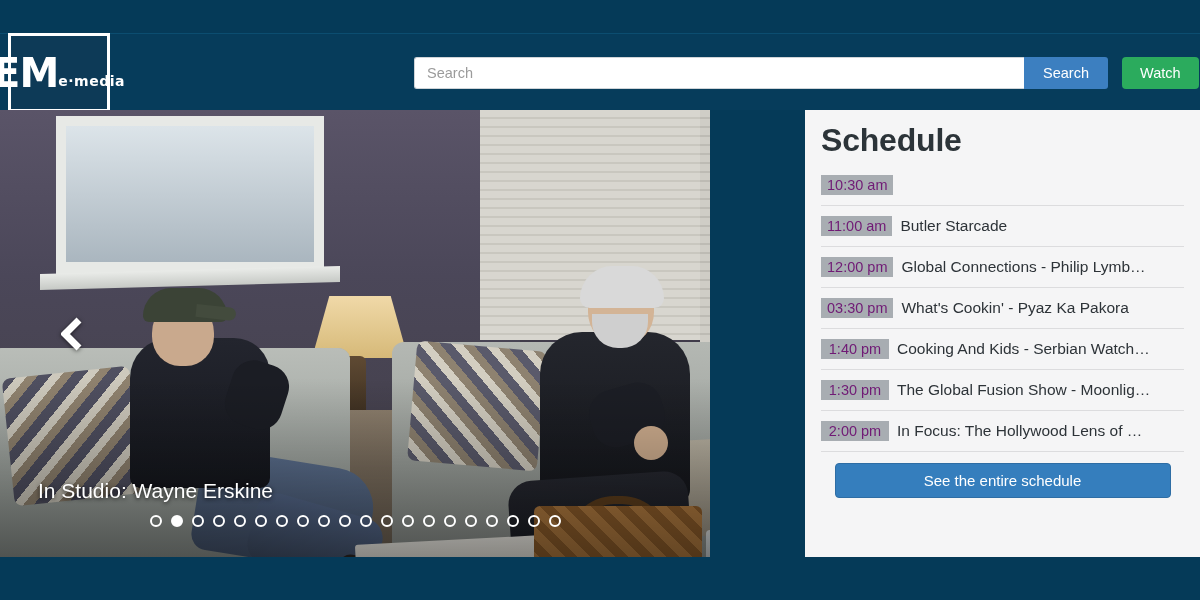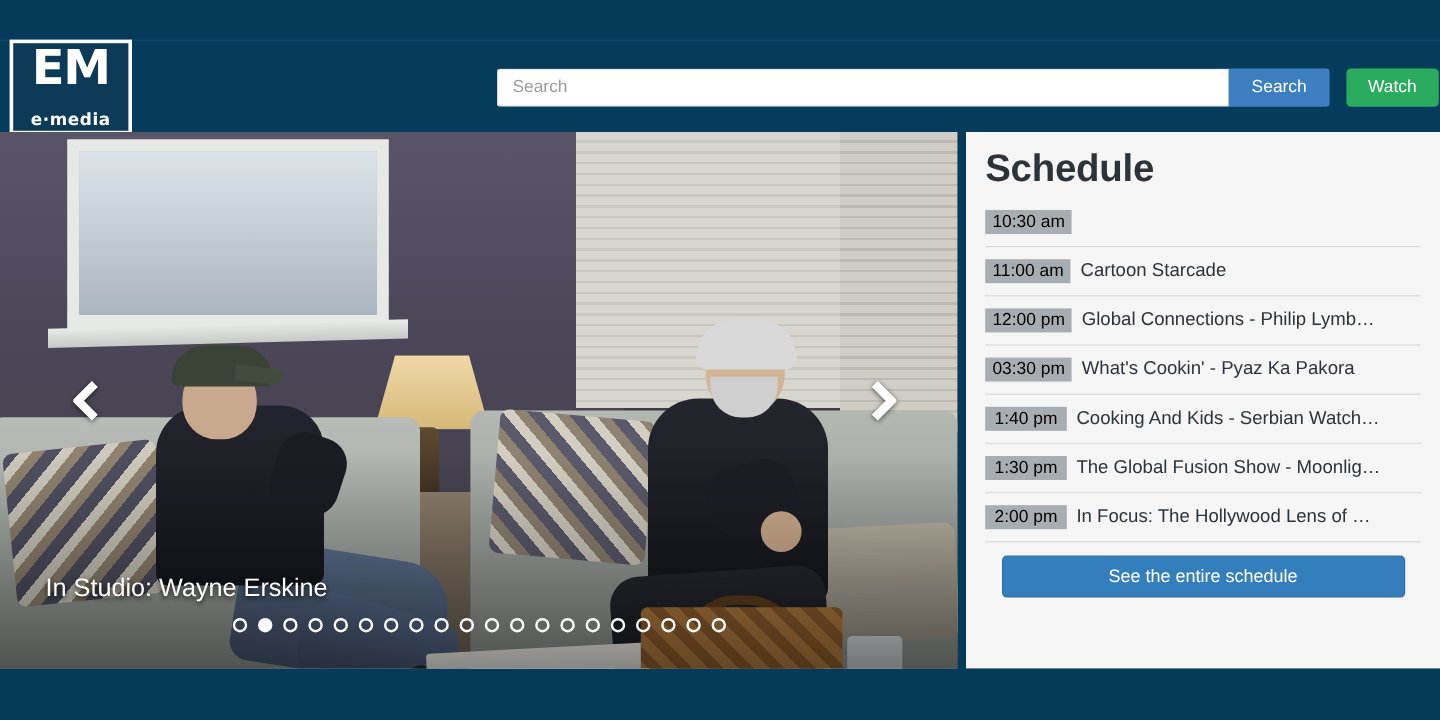--- a/index.html
+++ b/index.html
@@ -15,21 +15,21 @@
   .header {
     position: absolute; left: 0; top: 33px; width: 1200px; height: 77px;
     background: #063c5b;
     border-top: 1px solid #0b4d70;
   }
   .logo {
     position: absolute; left: 8px; top: -1px;
     width: 102px; height: 79px;
     background: #0d3a57;
     border: 3px solid #ffffff;
-    display: flex; flex-direction: column;
+    display: flex; flex-direction: row;
     align-items: center; justify-content: center; text-align: right;
   }
   .logo-em {
     font-size: 40px; font-weight: bold; line-height: 0.95;
     letter-spacing: -1px; color: #ffffff;
     font-family: "DejaVu Sans", sans-serif;
   }
   .logo-sub {
     font-size: 14px; font-weight: bold; color: #ffffff;
     letter-spacing: 0.5px; margin-top: 16px;
@@ -60,21 +60,21 @@
     height: 32px; padding: 0 18px;
     border: none; border-radius: 4px;
     background: #2bab5d; color: #fff;
     font-size: 14.5px; cursor: pointer;
     font-family: "Liberation Sans", sans-serif;
   }
 
   
   .stage {
     position: absolute; left: 0; top: 110px;
-    width: 798px; height: 447px;
+    width: 710px; height: 447px;
     overflow: hidden;
     background: #2a2a30;
   }
   .photo { position: absolute; inset: 0; }
 
   
   .wall {
     position: absolute; left: 0; top: 0; width: 798px; height: 300px;
     background: linear-gradient(180deg,#5a5468 0%, #4b4759 55%, #46424f 100%);
   }
@@ -288,21 +288,21 @@
     margin-bottom: 6px; letter-spacing: -0.2px;
   }
   .sched-list { list-style: none; }
   .sched-item {
     display: flex; align-items: center;
     height: 41px; gap: 8px;
     border-bottom: 1px solid #dcdcde;
     cursor: pointer;
   }
   .sched-time {
-    background: #a8adb2; color: #000000;
+    background: #a8adb2; color: #701a75;
     font-size: 14.5px; padding: 2px 6px;
     white-space: nowrap; flex: none;
     min-width: 68px; text-align: center;
     font-family: "Liberation Sans", sans-serif;
   }
   .sched-name {
     font-size: 15.5px; color: #2d3338;
     white-space: nowrap; overflow: hidden;
     text-overflow: clip; flex: 1;
     font-family: "Liberation Sans", sans-serif;
@@ -419,21 +419,21 @@
   </div>
 
   <div class="schedule">
     <div class="sched-title">Schedule</div>
     <ul class="sched-list" id="schedule-list">
         <li class="sched-item">
           <span class="sched-time">10:30 am</span>
         </li>
         <li class="sched-item">
           <span class="sched-time">11:00 am</span>
-          <span class="sched-name">Cartoon Starcade</span>
+          <span class="sched-name">Butler Starcade</span>
         </li>
         <li class="sched-item">
           <span class="sched-time">12:00 pm</span>
           <span class="sched-name">Global Connections - Philip Lymb…</span>
         </li>
         <li class="sched-item">
           <span class="sched-time">03:30 pm</span>
           <span class="sched-name">What's Cookin' - Pyaz Ka Pakora</span>
         </li>
         <li class="sched-item">

